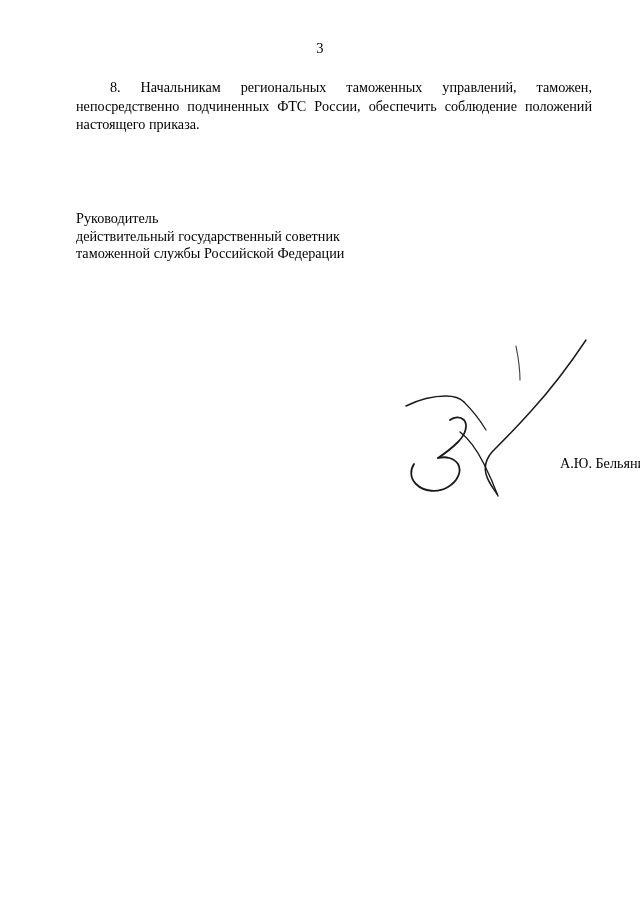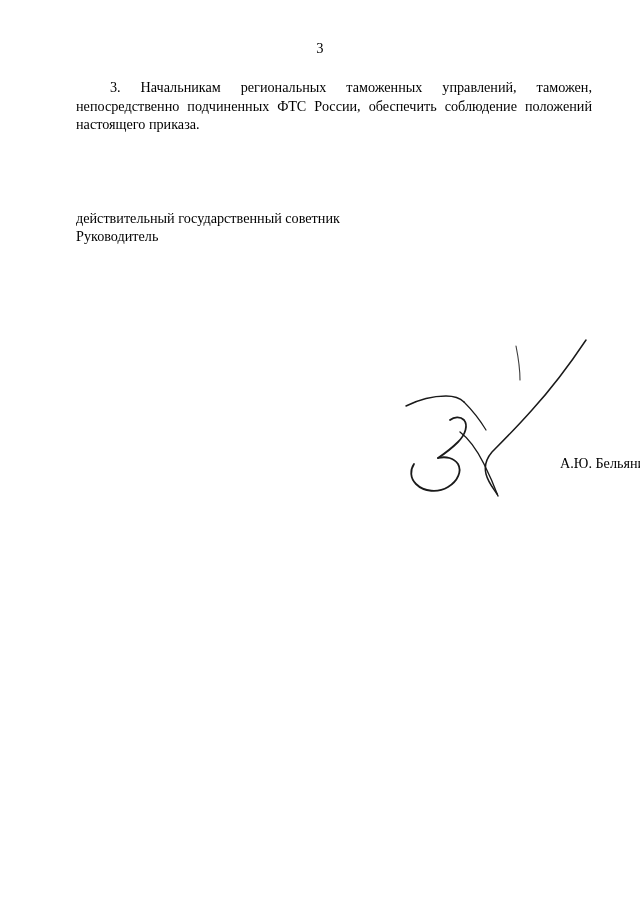--- a/index.html
+++ b/index.html
@@ -88,26 +88,27 @@
   }
 </style>
 </head>
 <body>
 
 <div class="page">
 
   <div class="page-number">3</div>
 
   <div class="body-text">
-    <p class="para">3. Начальникам региональных таможенных управлений, таможен, непосредственно подчиненных ФТС России, обеспечить соблюдение положений настоящего приказа.</p>
+    <p class="para">8. Начальникам региональных таможенных управлений, таможен, непосредственно подчиненных ФТС России, обеспечить соблюдение положений настоящего приказа.</p>
   </div>
 
   <div class="signature-block">
+    <div class="sig-line">Руководитель</div>
     <div class="sig-line">действительный государственный советник</div>
-    <div class="sig-line">Руководитель</div>
+    <div class="sig-line">таможенной службы Российской Федерации</div>
 
     <div class="signer-name">А.Ю. Бельянинов</div>
 
     <div class="signature-mark">
       <svg width="220" height="180" viewBox="0 0 220 180" fill="none" xmlns="http://www.w3.org/2000/svg">
         <path d="M192 2 C176 26, 158 50, 138 72 C122 90, 108 104, 98 114 C92 121, 90 128, 92 136 C94 144, 99 150, 103 156" stroke="#1a1a1a" stroke-width="1.5" stroke-linecap="round" fill="none"></path>
         <path d="M104 158 C101 150, 96 138, 90 126 C83 112, 74 100, 66 94" stroke="#1a1a1a" stroke-width="1.4" stroke-linecap="round" fill="none"></path>
         <path d="M56 82 C60 79, 66 78, 70 82 C74 87, 72 96, 64 104 C58 110, 50 116, 44 120" stroke="#1a1a1a" stroke-width="1.8" stroke-linecap="round" fill="none"></path>
         <path d="M44 120 C52 118, 60 120, 64 126 C68 133, 64 143, 54 149 C44 155, 30 154, 22 146 C16 140, 16 132, 20 126" stroke="#1a1a1a" stroke-width="1.8" stroke-linecap="round" fill="none"></path>
         <path d="M12 68 C24 62, 38 58, 52 58 C60 58, 66 60, 70 64" stroke="#1a1a1a" stroke-width="1.5" stroke-linecap="round" fill="none"></path>

